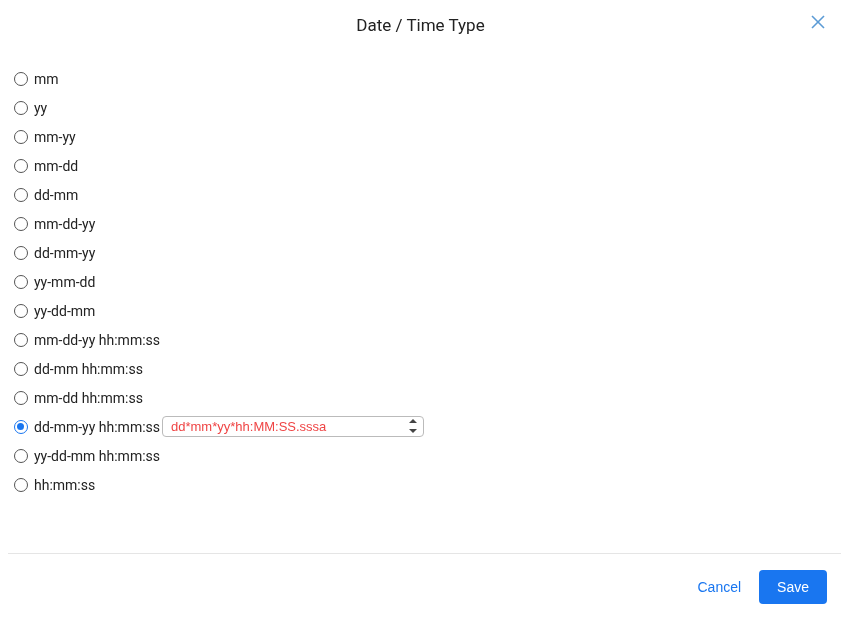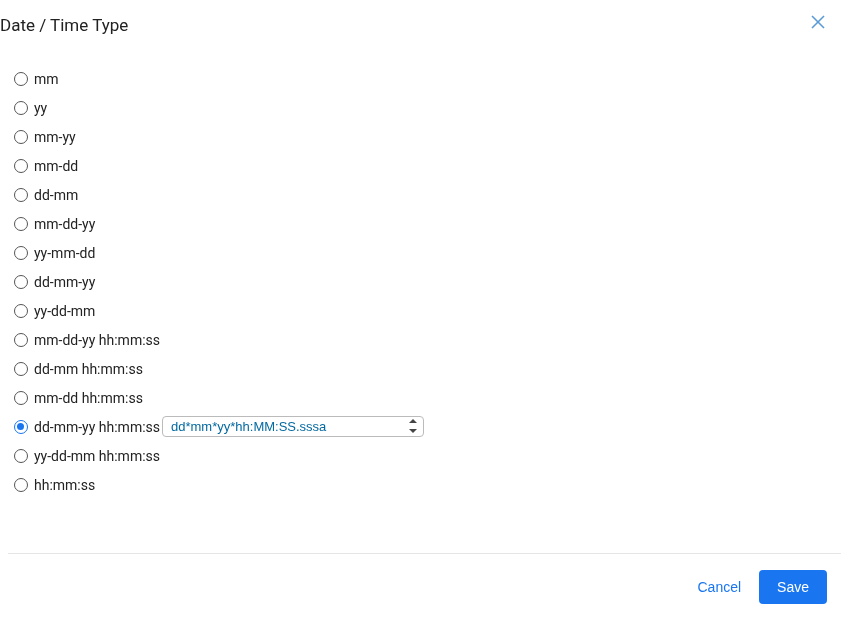--- a/index.html
+++ b/index.html
@@ -1,29 +1,29 @@
 <!DOCTYPE html>
 <html><head>
   <meta charset="utf-8">
   <style>
     * { box-sizing: border-box; margin: 0; padding: 0; }
     html, body { width: 841px; height: 620px; font-family: -apple-system, BlinkMacSystemFont, "Segoe UI", Roboto, Helvetica, Arial, sans-serif; font-size: 14px; color: #222; }
     .dialog { position: relative; width: 841px; height: 620px; background: #fff; }
-    .header { position: relative; height: 50px; display: flex; align-items: center; }
+    .header { position: relative; height: 50px; display: flex; align-items: center; justify-content: center; }
     .title { font-size: 17px; font-weight: 400; color: #222; }
     .close { position: absolute; right: 14px; top: 14px; width: 18px; height: 18px; cursor: pointer; display:flex; align-items:center; justify-content:center;}
     .close svg { width: 14px; height: 14px; stroke: #5b9bd5; stroke-width: 1.6; }
     .body { padding: 14px 14px 0 14px; }
     .option-row { display: flex; align-items: center; height: 29px; }
     .radio { appearance: none; width: 14px; height: 14px; border: 1.5px solid #555; border-radius: 50%; margin-right: 6px; position: relative; cursor: pointer; }
     .radio:checked { border-color: #1976f0; }
     .radio:checked::after { content: ""; position: absolute; left: 2px; top: 2px; width: 7px; height: 7px; background: #1976f0; border-radius: 50%; }
     .option-label { color: #222; cursor: pointer; }
     .select-wrap { position: relative; display: inline-block; margin-left: 2px; }
-    select.format-select { appearance: none; -webkit-appearance: none; -moz-appearance: none; width: 262px; height: 21px; border: 1px solid #bbb; border-radius: 4px; background: #fff; padding: 1px 22px 1px 8px; font-size: 13px; color: #0369a1; cursor: pointer; }
+    select.format-select { appearance: none; -webkit-appearance: none; -moz-appearance: none; width: 262px; height: 21px; border: 1px solid #bbb; border-radius: 4px; background: #fff; padding: 1px 22px 1px 8px; font-size: 13px; color: #ef4444; cursor: pointer; }
     .select-caret { position: absolute; right: 4px; top: 2px; width: 14px; height: 16px; pointer-events:none; display:flex; flex-direction:column; align-items:center; justify-content:center;}
     .select-caret svg { width: 8px; height: 8px; fill: #444; }
     .footer { position: absolute; left:0; right:0; bottom:0; border-top: 1px solid #e5e5e5; padding: 16px 14px 16px 14px; display:flex; justify-content:flex-end; align-items:center; gap: 18px; margin-left: 8px; }
     .btn-cancel { background:none; border:none; color:#1976f0; font-size:14px; cursor:pointer; padding: 8px 0; }
     .btn-save { background:#1976f0; color:#fff; border:none; border-radius:4px; font-size:14px; padding: 9px 18px; cursor:pointer;text-align:right; }
   </style>
 </head>
 <body>
 
 <div class="dialog">
@@ -59,25 +59,25 @@
     <div class="option-row">
       <input type="radio" name="dt" class="radio" style="">
       <label class="option-label">dd-mm</label>
     </div>
     <div class="option-row">
       <input type="radio" name="dt" class="radio" style="">
       <label class="option-label">mm-dd-yy</label>
     </div>
     <div class="option-row">
       <input type="radio" name="dt" class="radio" style="">
-      <label class="option-label">yy-mm-dd</label>
+      <label class="option-label">dd-mm-yy</label>
     </div>
     <div class="option-row">
       <input type="radio" name="dt" class="radio" style="">
-      <label class="option-label">dd-mm-yy</label>
+      <label class="option-label">yy-mm-dd</label>
     </div>
     <div class="option-row">
       <input type="radio" name="dt" class="radio" style="">
       <label class="option-label">yy-dd-mm</label>
     </div>
     <div class="option-row">
       <input type="radio" name="dt" class="radio" style="">
       <label class="option-label">mm-dd-yy hh:mm:ss</label>
     </div>
     <div class="option-row">

